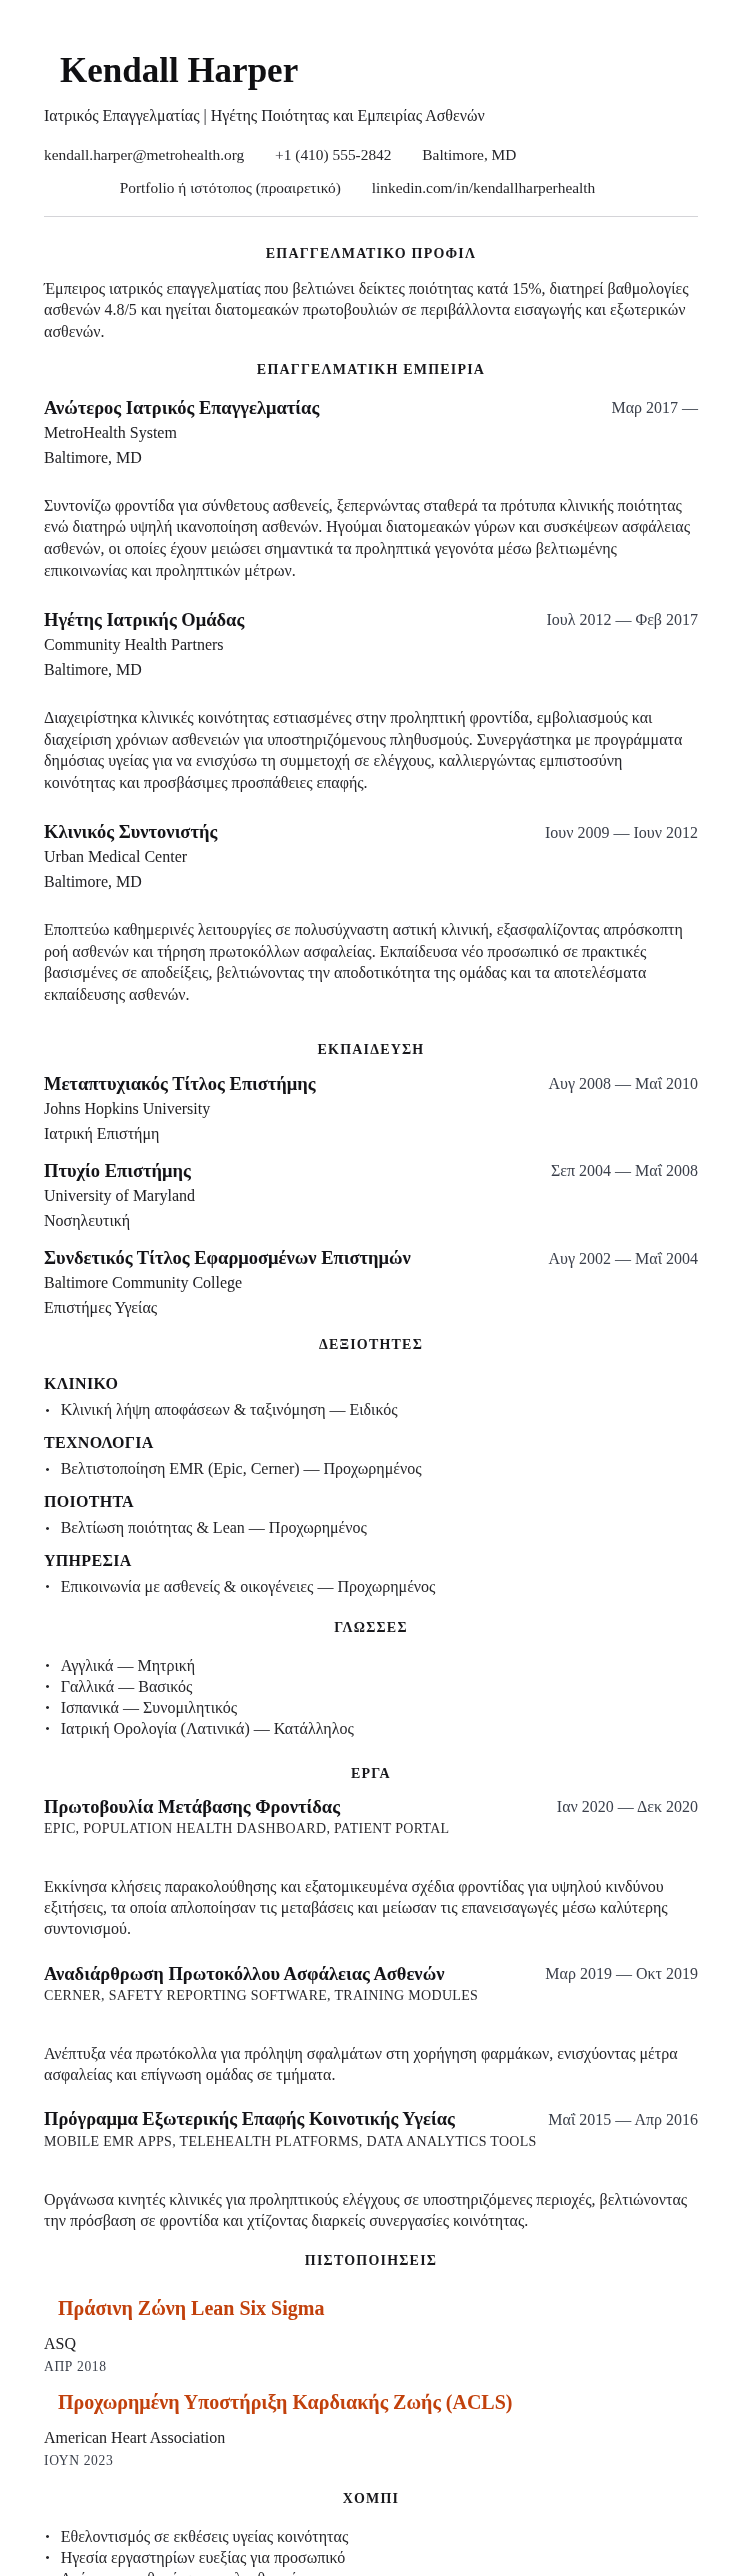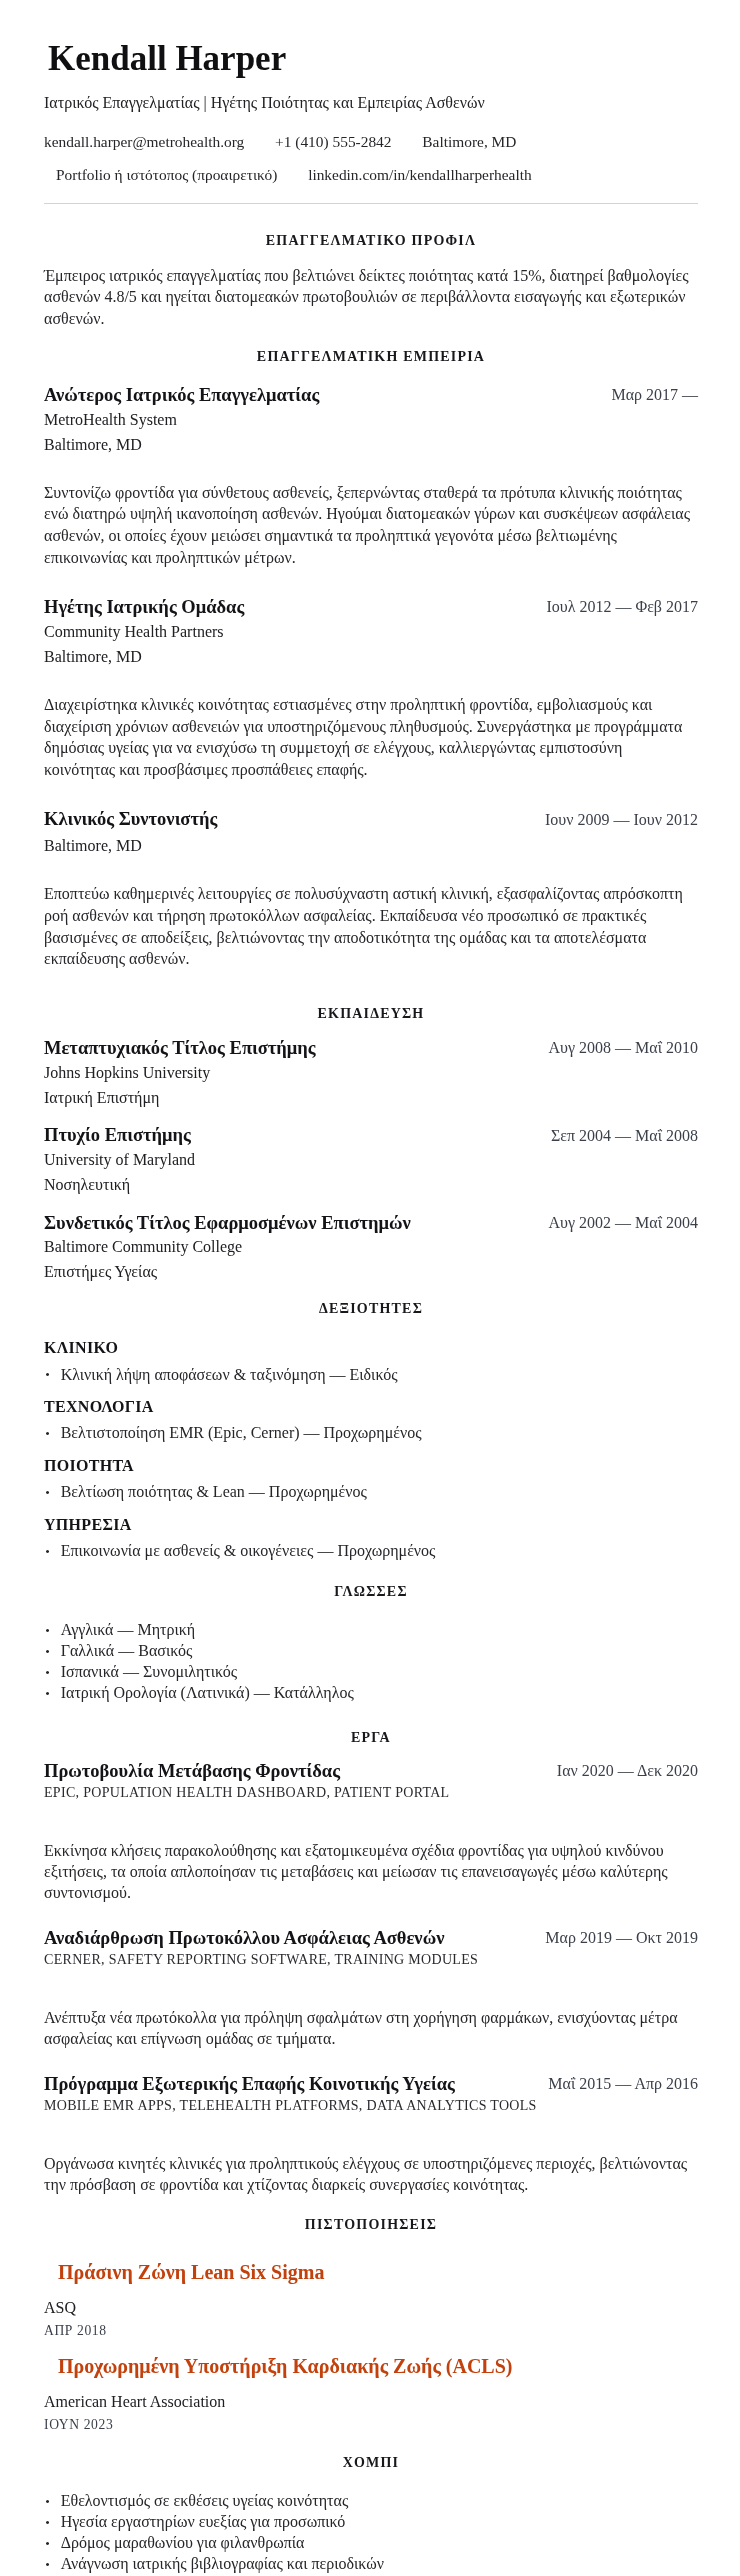--- a/index.html
+++ b/index.html
@@ -9,30 +9,30 @@
     height: 2576px;
     background: #ffffff;
     color: #26262a;
     font-family: "Liberation Serif", "DejaVu Serif", serif;
     overflow: hidden;
   }
   .page { padding: 35px 43px 0 44px; }
 
   
   .name {
-    margin: 4px;
+    margin: 16px;
     font-size: 35px;
     line-height: 1.12;
     font-weight: bold;
     color: #101013;
   }
   .tagline { margin: 15px 0 0; font-size: 16px; line-height: 1.25; color: #222226; }
   .contact-row { font-size: 15.4px; line-height: 1.3; color: #26262a; }
   .cr1 { margin: 18.5px 0 0; }
-  .cr2, .cr3 { margin: 13px 12px 0; }
+  .cr2, .cr3 { margin: 13px 0 0; text-align: center; }
   .contact-item { margin-right: 27px; }
   .divider { margin: 18.5px 0 0; border: 0; border-top: 1.2px solid #d4d4d8; }
 
   
   .sec-h {
     margin: 0;
     font-size: 14px;
     font-weight: bold;
     letter-spacing: 1.2px;
     line-height: 1.25;
@@ -132,20 +132,21 @@
       <p class="entry-sub">Community Health Partners</p>
       <p class="entry-sub2">Baltimore, MD</p>
       <p class="entry-desc">Διαχειρίστηκα κλινικές κοινότητας εστιασμένες στην προληπτική φροντίδα, εμβολιασμούς και διαχείριση χρόνιων ασθενειών για υποστηριζόμενους πληθυσμούς. Συνεργάστηκα με προγράμματα δημόσιας υγείας για να ενισχύσω τη συμμετοχή σε ελέγχους, καλλιεργώντας εμπιστοσύνη κοινότητας και προσβάσιμες προσπάθειες επαφής.</p>
     </article>
 
     <article class="entry">
       <div class="entry-head">
         <h3 class="entry-title">Κλινικός Συντονιστής</h3>
         <span class="entry-date">Ιουν 2009 — Ιουν 2012</span>
       </div>
+      <p class="entry-sub">Urban Medical Center</p>
       <p class="entry-sub2">Baltimore, MD</p>
       <p class="entry-desc">Εποπτεύω καθημερινές λειτουργίες σε πολυσύχναστη αστική κλινική, εξασφαλίζοντας απρόσκοπτη ροή ασθενών και τήρηση πρωτοκόλλων ασφαλείας. Εκπαίδευσα νέο προσωπικό σε πρακτικές βασισμένες σε αποδείξεις, βελτιώνοντας την αποδοτικότητα της ομάδας και τα αποτελέσματα εκπαίδευσης ασθενών.</p>
     </article>
   </section>
 
   <section class="sec-edu">
     <h2 class="sec-h">ΕΚΠΑΙΔΕΥΣΗ</h2>
 
     <article class="edu-entry first">
       <div class="entry-head">

